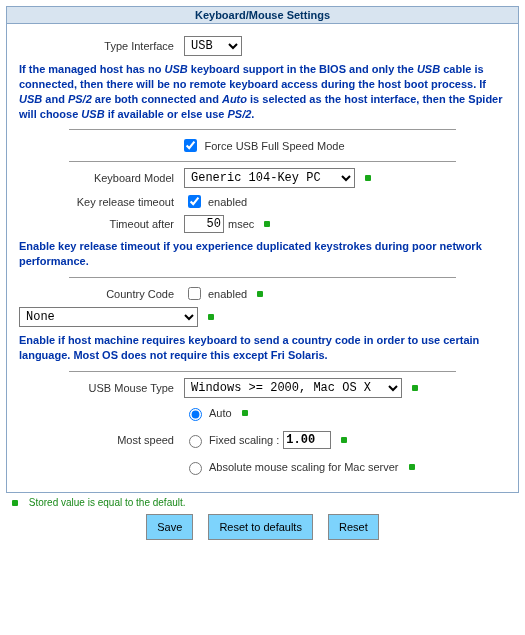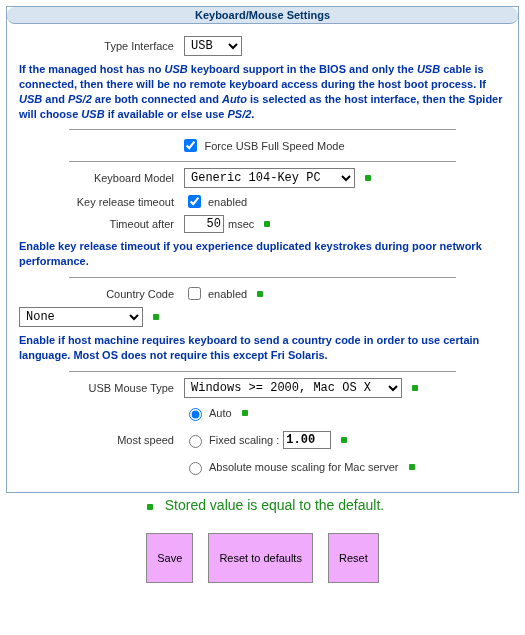--- a/index.html
+++ b/index.html
@@ -17,21 +17,20 @@
     background: #fff;
   }
   .panel-title {
     background: #d8e4f0;
     border-bottom: 1px solid #8aa7c7;
     text-align: center;
     font-weight: bold;
     color: #003366;
     padding: 2px 0;
     font-size: 11px;
-    border-radius: 8px;
   }
   .content {
     padding: 8px 12px 10px 12px;
   }
   .row {
     display: flex;
     align-items: center;
     margin: 4px 0;
   }
   .label-col {
@@ -76,36 +75,36 @@
     border-radius: 1px;
   }
   .center-row {
     display: flex;
     justify-content: center;
     align-items: center;
     gap: 4px;
     margin: 6px 0;
   }
   .legend {
-    text-align: center;
+    text-align: left;
     color: #1a8a1a;
-    font-size: 14px;
-    margin: 4px 0 20px 0;
+    font-size: 10px;
+    margin: 4px 0 6px 0;
   }
   .buttons {
     text-align: center;
     margin: 4px 0 6px 0;
   }
   button {
     font-family: Verdana, Arial, sans-serif;
     font-size: 11px;
-    padding: 18px 10px;
+    padding: 6px 10px;
     margin: 0 6px;
     border: 1px solid #888;
-    background: #f0abfc;
+    background: #7dd3fc;
     cursor: pointer;
   }
   .radio-row {
     display: flex;
     align-items: center;
     gap: 4px;
     margin: 3px 0;
   }
   .timeout-input {
     width: 34px;
@@ -181,21 +180,21 @@
       <div class="label-col">Country Code</div>
       <div class="field-col">
         <input type="checkbox" style="">
         <span>enabled</span>
         <span class="dot"></span>
       </div>
     </div>
 
     <div class="row">
       <div class="field-col">
-        <select style="width:124px">
+        <select style="width:179px">
           <option>None</option>
         </select>
         <span class="dot"></span>
       </div>
     </div>
 
     <div class="help">Enable if host machine requires keyboard to send a country code in order to use certain language. Most OS does not require this except Fri Solaris.</div>
 
     <hr class="sep">
 

